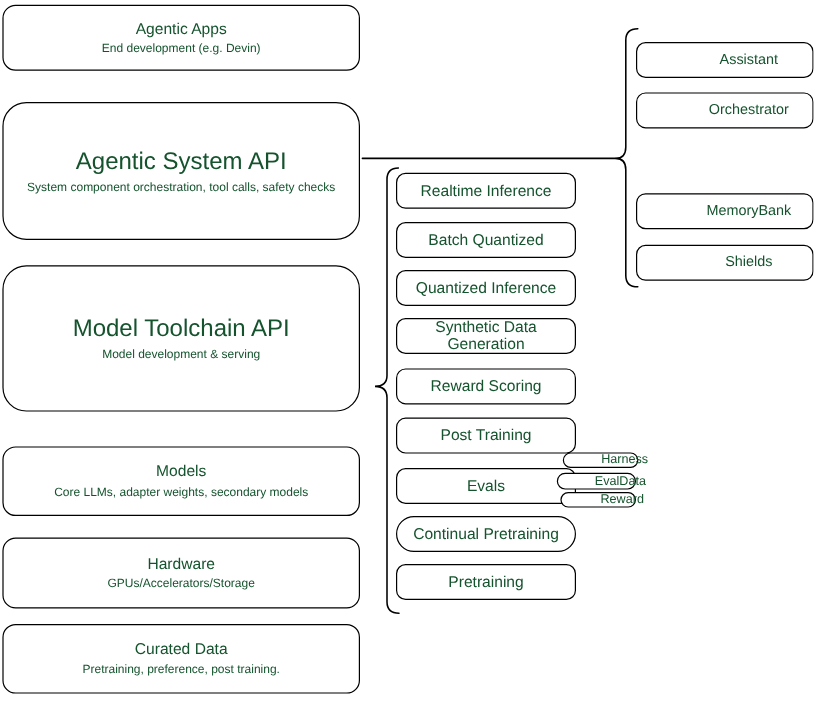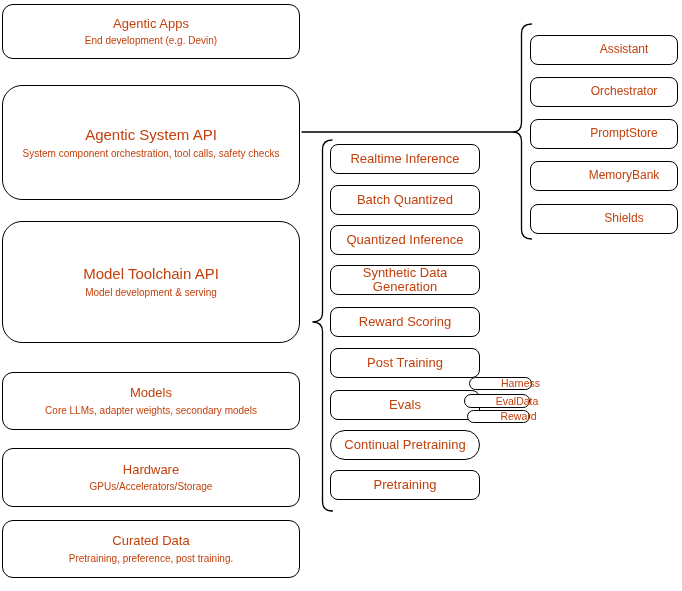--- a/index.html
+++ b/index.html
@@ -3,21 +3,21 @@
 <meta charset="utf-8">
 <style>
   * { margin: 0; padding: 0; box-sizing: border-box; }
   html, body { background: #ffffff; }
   #canvas {
     position: relative;
     width: 678px;
     height: 591px;
     background: #ffffff;
     font-family: "Liberation Sans", sans-serif;
-    color: #c2410c;
+    color: #14532d;
     overflow: hidden;
   }
   .connectors {
     position: absolute;
     left: 0; top: 0;
     width: 682px; height: 591px;
   }
   .connectors path {
     fill: none;
     stroke-width: 1.3;
@@ -34,21 +34,21 @@
     padding-left: 40px;
   }
   .layer {
     flex-direction: column;
     gap: 4px;
     border-radius: 11px;
     padding: 2px 8px;
   }
   .layer .title { font-size: 13px; line-height: 1.2; }
   .layer.tall { border-radius: 20px; }
-  .layer.tall .title { font-size: 15px; }
+  .layer.tall .title { font-size: 20px; }
   .layer .subtitle { font-size: 10px; line-height: 1.2; }
   .mid {
     border-radius: 8px;
     font-size: 13px;
     line-height: 1.1;
     padding: 0 4px;
   }
   .comp {
     border-radius: 8px;
     font-size: 12px;
@@ -110,17 +110,16 @@
   <div class="node mid" style="left:330px; top:390px; width:150px; height:30px;">Evals</div>
   <div class="node mid" style="left:330px; top:430px; width:150px; height:30px;border-radius:15px;">Continual Pretraining</div>
   <div class="node mid" style="left:330px; top:470px; width:150px; height:30px;">Pretraining</div>
 
   <div class="node pill" style="left:469px; top:377px; width:63px; height:13px;">Harness</div>
   <div class="node pill" style="left:464px; top:394px; width:66px; height:14px;">EvalData</div>
   <div class="node pill" style="left:467px; top:410px; width:63px; height:13px;">Reward</div>
 
   <div class="node comp" style="left:530px; top:35px; width:148px; height:30px;">Assistant</div>
   <div class="node comp" style="left:530px; top:77px; width:148px; height:30px;">Orchestrator</div>
-  <div class="node comp" style="left:530px; top:119px; width:148px; height:30px;">PromptStore</div>
   <div class="node comp" style="left:530px; top:161px; width:148px; height:30px;">MemoryBank</div>
   <div class="node comp" style="left:530px; top:204px; width:148px; height:30px;">Shields</div>
 
 </div>
 
 </body></html>

